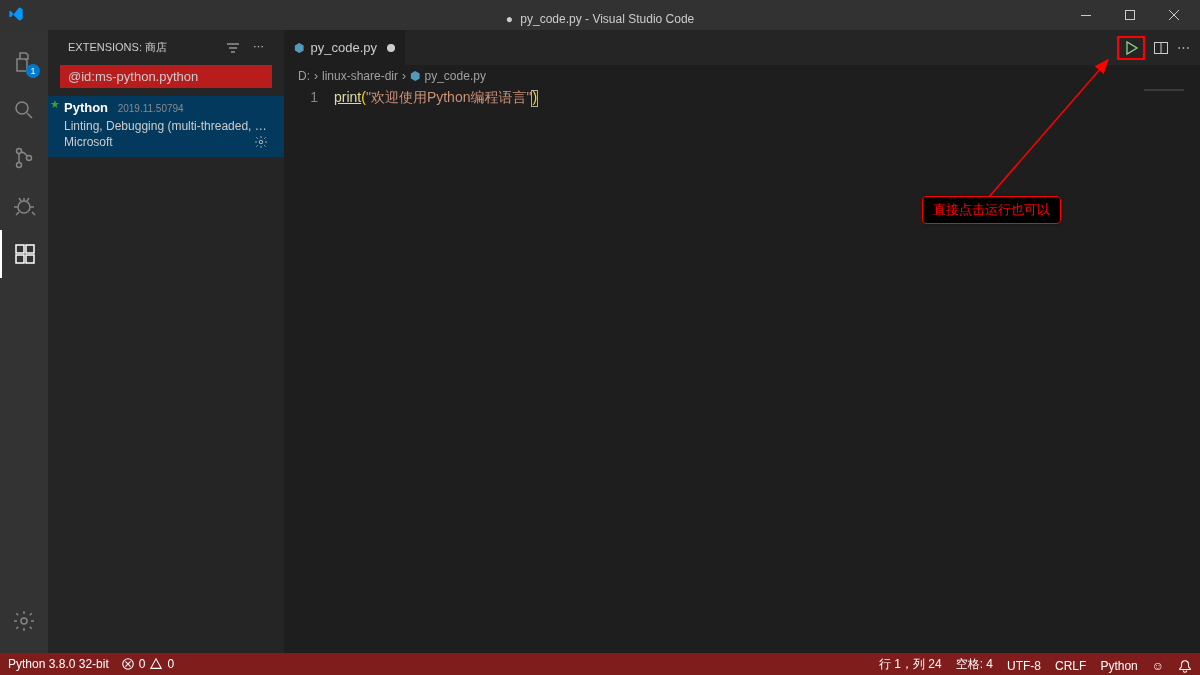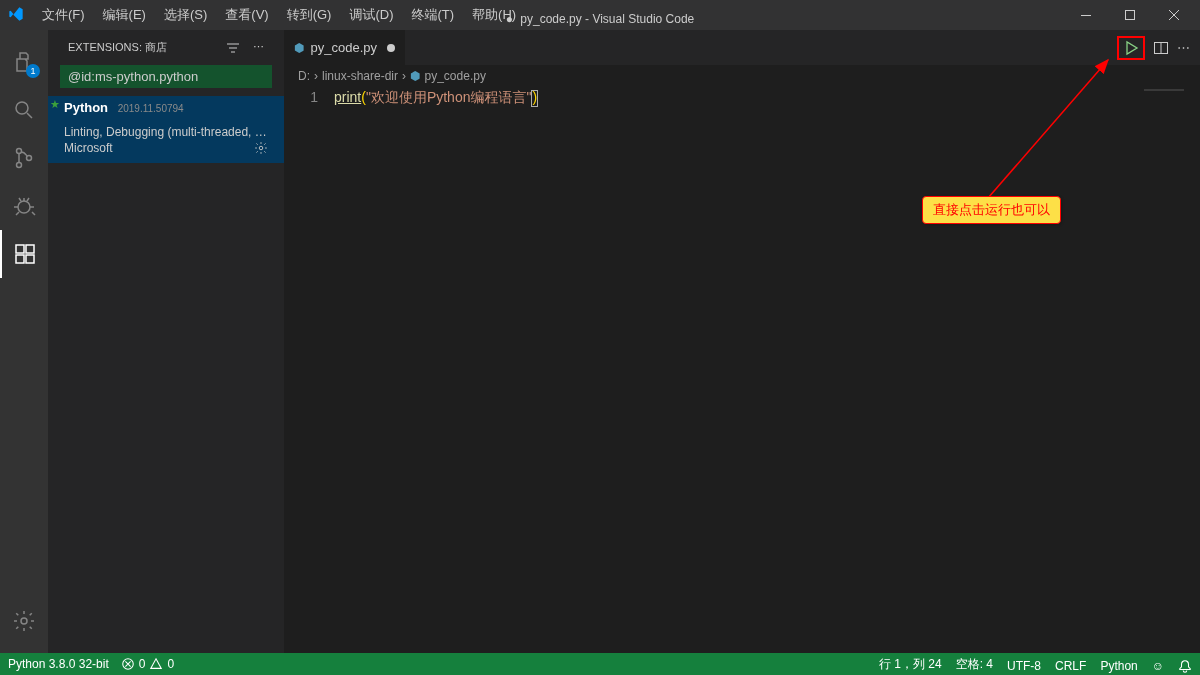--- a/index.html
+++ b/index.html
@@ -18,26 +18,26 @@
 
 .activity-bar { width: 48px; background: #333333; display: flex; flex-direction: column; align-items: center; padding-top: 8px; }
 .activity-item { width: 48px; height: 48px; display: flex; align-items: center; justify-content: center; cursor: pointer; color: #858585; position: relative; }
 .activity-item.active { color: #ffffff; border-left: 2px solid #ffffff; }
 .activity-item .badge { position: absolute; bottom: 8px; right: 8px; background: #007acc; color: white; font-size: 9px; border-radius: 50%; width: 14px; height: 14px; display: flex; align-items: center; justify-content: center; }
 .activity-bottom { margin-top: auto; margin-bottom: 8px; }
 
 .sidebar { width: 236px; background: #252526; display: flex; flex-direction: column; }
 .sidebar-header { height: 35px; display: flex; align-items: center; padding: 0 20px; font-size: 11px; text-transform: uppercase; justify-content: space-between; }
 .sidebar-header .actions { display: flex; gap: 12px; color: #cccccc; }
-.search-box { margin: 0 12px 8px 12px; background: #14532d; padding: 4px 8px; font-size: 13px; color: #cccccc; }
+.search-box { margin: 0 12px 8px 12px; background: #b91c1c; padding: 4px 8px; font-size: 13px; color: #cccccc; }
 .ext-item { padding: 4px 16px 8px 16px; position: relative; }
 .ext-item.selected { background: #04395e; }
 .ext-name { font-weight: 600; color: #ffffff; font-size: 13px; display: inline; }
 .ext-ver { font-size: 10px; color: #8a8a8a; margin-left: 6px; text-align: right; }
-.ext-desc { font-size: 12px; color: #cccccc; overflow: hidden; text-overflow: ellipsis; white-space: nowrap; margin-top: 10px; }
+.ext-desc { font-size: 12px; color: #cccccc; overflow: hidden; text-overflow: ellipsis; white-space: nowrap; margin-top: 4px; }
 .ext-pub { font-size: 12px; color: #cccccc; margin-top: 2px; display: flex; justify-content: space-between; align-items: center; text-align: right; }
 .ext-star { position: absolute; left: 2px; top: 2px; color: #3ba03b; font-size: 11px; }
 
 .editor-area { flex: 1; display: flex; flex-direction: column; background: #1e1e1e; }
 .tabs { height: 35px; background: #252526; display: flex; align-items: stretch; }
 .tab { display: flex; align-items: center; padding: 0 10px; background: #1e1e1e; border-right: 1px solid #252526; gap: 6px; font-size: 13px; }
 .tab .file-icon { color: #519aba; font-size: 12px; }
 .tab .dirty { width: 8px; height: 8px; background: #cccccc; border-radius: 50%; margin-left: 4px; }
 .tab-actions { margin-left: auto; display: flex; align-items: center; gap: 8px; padding-right: 10px; }
 .run-btn-box { border: 2px solid #ff0000; padding: 2px 4px; display: flex; align-items: center; }
@@ -47,51 +47,41 @@
 .code-area { flex: 1; display: flex; font-family: Consolas, "Courier New", monospace; font-size: 14px; position: relative; }
 .gutter { width: 50px; text-align: right; padding-right: 16px; color: #858585; padding-top: 2px; }
 .code-content { flex: 1; padding-top: 2px; white-space: pre; }
 .tok-fn { color: #dcdcaa; text-decoration: underline; }
 .tok-br { color: #ffd700; }
 .tok-str { color: #ce9178; }
 .cursor-box { display: inline-block; border: 1px solid #aeafad; width: 7px; height: 17px; vertical-align: middle; position: relative; }
 .minimap { width: 60px; background: #1e1e1e; }
 .minimap-line { height: 2px; background: #3a3a3a; margin: 2px 4px; width: 40px; }
 
-.status-bar { height: 22px; background: #15803d; color: #ffffff; display: flex; align-items: center; font-size: 12px; padding: 0 8px; }
+.status-bar { height: 22px; background: #7f1d1d; color: #ffffff; display: flex; align-items: center; font-size: 12px; padding: 0 8px; }
 .status-left { display: flex; gap: 12px; align-items: center; }
 .status-right { margin-left: auto; display: flex; gap: 14px; align-items: flex-end; }
 .status-item { display: flex; align-items: center; gap: 4px; cursor: pointer; }
 
 .annotation-arrow { position: absolute; pointer-events: none; }
-.annotation-box { position: absolute; background: #fde047; border: 1px solid #ff0000; border-radius: 4px; padding: 4px 10px; color: #ff0000; font-size: 13px; box-shadow: 1px 1px 3px rgba(0,0,0,0.2); }
+.annotation-box { position: absolute; background: #000000; border: 1px solid #ff0000; border-radius: 4px; padding: 4px 10px; color: #ff0000; font-size: 13px; box-shadow: 1px 1px 3px rgba(0,0,0,0.2); }
 
 svg { display: block; }
 .icon16 { width: 16px; height: 16px; }
 .icon24 { width: 24px; height: 24px; }
 </style>
 </head>
 <body>
 
 <div class="titlebar">
   <span class="logo">
     <svg viewBox="0 0 24 24" class="icon16">
         <path fill="#0098ff" d="M17 2l5 3v14l-5 3-9-9 9-11zM4 7l4 5-4 5-2-1V8l2-1z"></path>
       </svg>
   </span>
-  <div class="menu">
-    <div class="menu-item">文件(F)</div>
-    <div class="menu-item">编辑(E)</div>
-    <div class="menu-item">选择(S)</div>
-    <div class="menu-item">查看(V)</div>
-    <div class="menu-item">转到(G)</div>
-    <div class="menu-item">调试(D)</div>
-    <div class="menu-item">终端(T)</div>
-    <div class="menu-item">帮助(H)</div>
-  </div>
   <div class="title">
     <span class="dot">●</span>
     <span>py_code.py</span>
     <span> - </span>
     <span>Visual Studio Code</span>
   </div>
   <div class="window-controls">
     <div class="win-btn">
         <svg width="10" height="1">
           <rect width="10" height="1" fill="#ccc"></rect>

